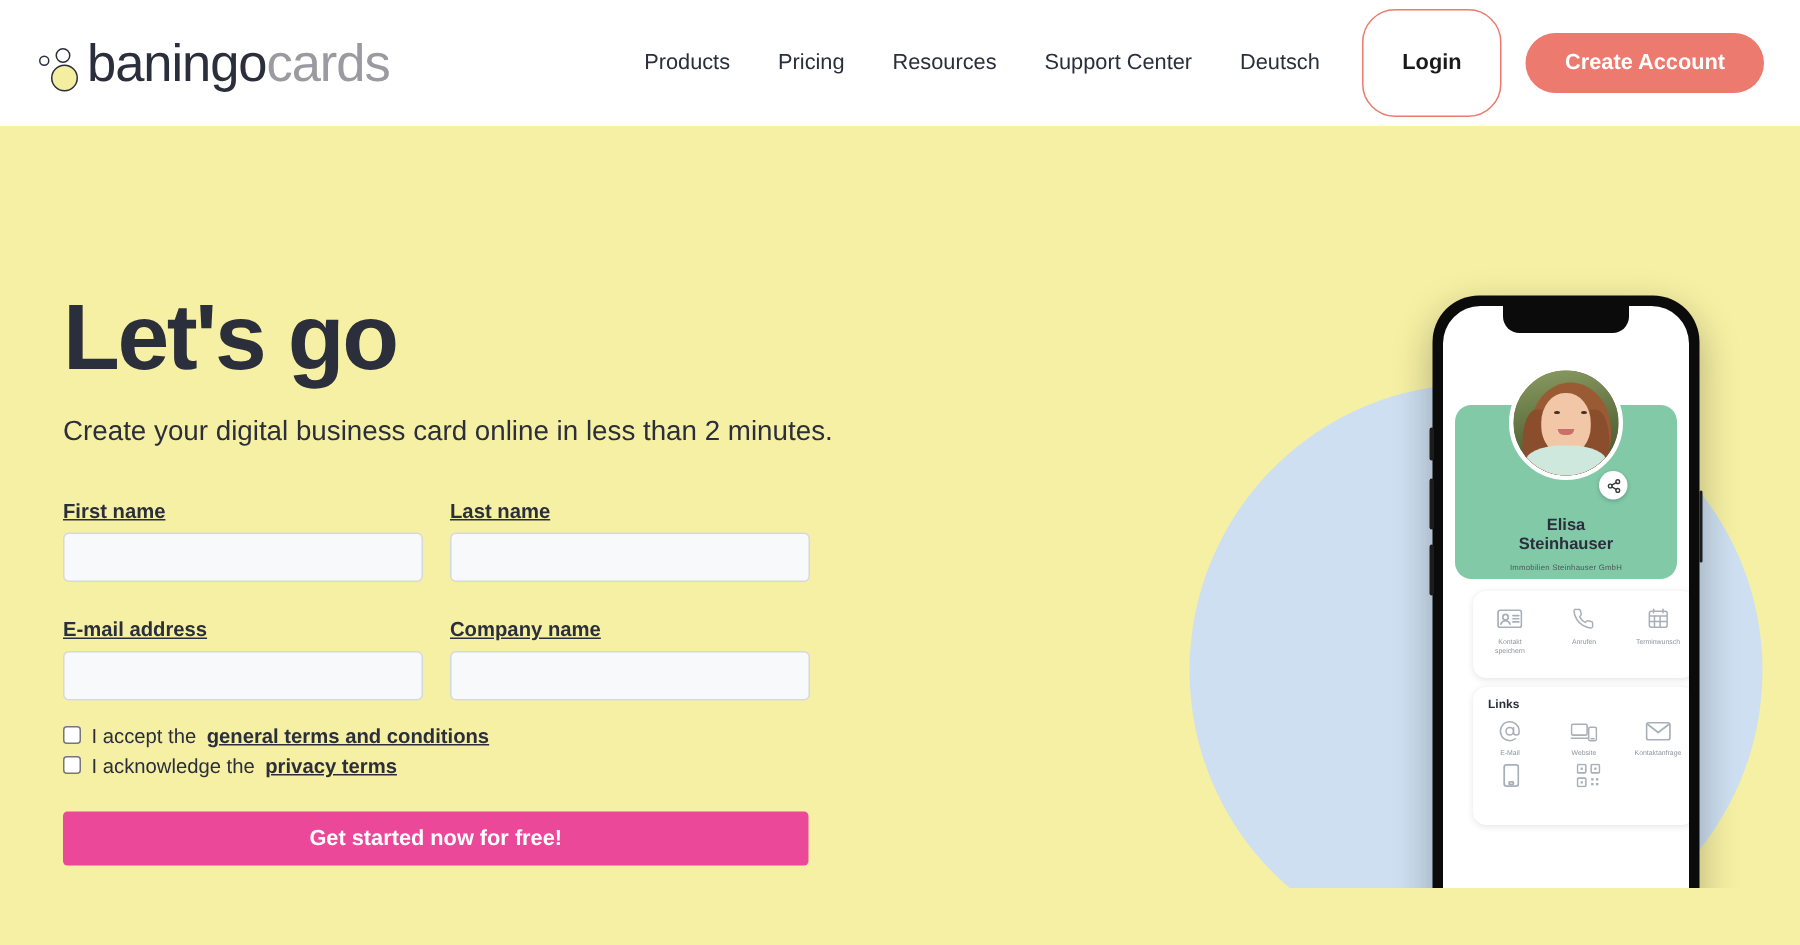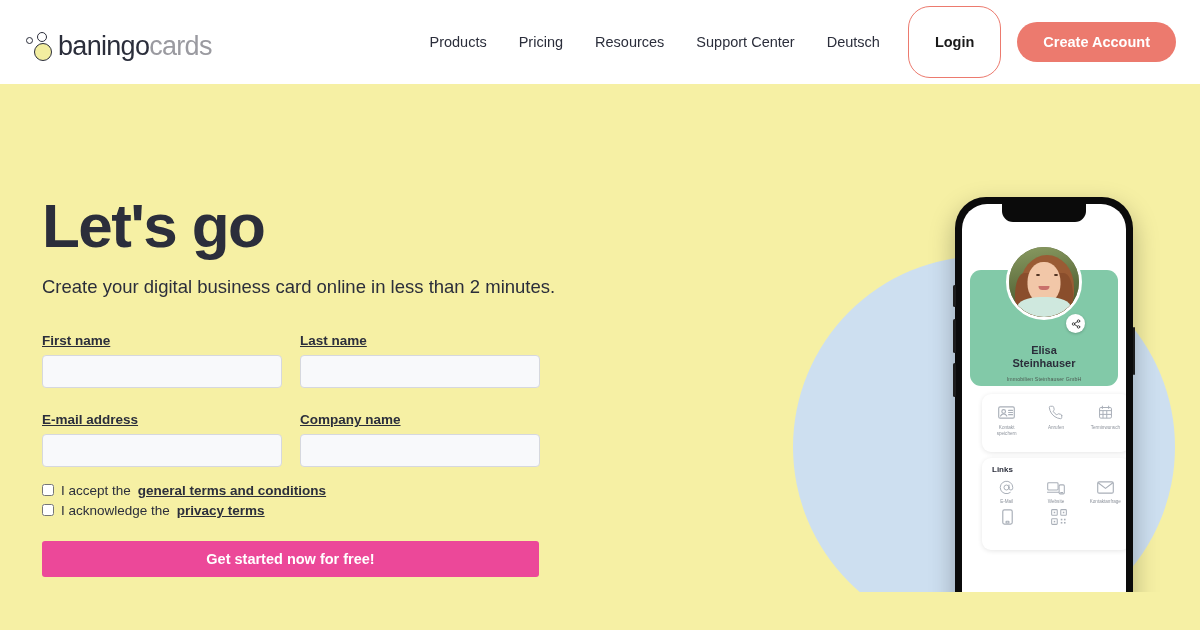--- a/index.html
+++ b/index.html
@@ -18,21 +18,21 @@
     background:#FFFFFF;
     display:flex; align-items:center;
     z-index:30;
   }
   .logo { display:flex; align-items:flex-end; margin-left:26px; position:relative; height:40px; }
   .logo-marks { position:relative; width:34px; height:34px; }
   .bub { position:absolute; border-radius:50%; }
   .bub-sm { width:7px; height:7px; left:0px;  top:9px;  border:1.3px solid #2B2E3B; }
   .bub-md { width:10px;height:10px;left:11px; top:4px;  border:1.4px solid #2B2E3B; }
   .bub-lg { width:18px;height:18px;left:8px;  top:15px; background:#F3EEA0; border:1.5px solid #2B2E3B; }
-  .logo-text { font-size:27px; letter-spacing:-0.7px; line-height:1; margin-left:-2px; margin-bottom:2px; }
+  .logo-text { font-size:35px; letter-spacing:-0.7px; line-height:1; margin-left:-2px; margin-bottom:2px; }
   .logo-text .b1 { color:#2B2E3B; font-weight:400; }
   .logo-text .b2 { color:#9A9AA0; font-weight:400; }
 
   .nav { margin-left:auto; display:flex; align-items:center; gap:0; margin-right:24px; }
   .nav-link {
     font-size:14.5px; color:#2B2E3B; padding:0 16px;
     text-decoration:none; white-space:nowrap; cursor:pointer;
   }
   .btn-login {
     margin-left:12px;

